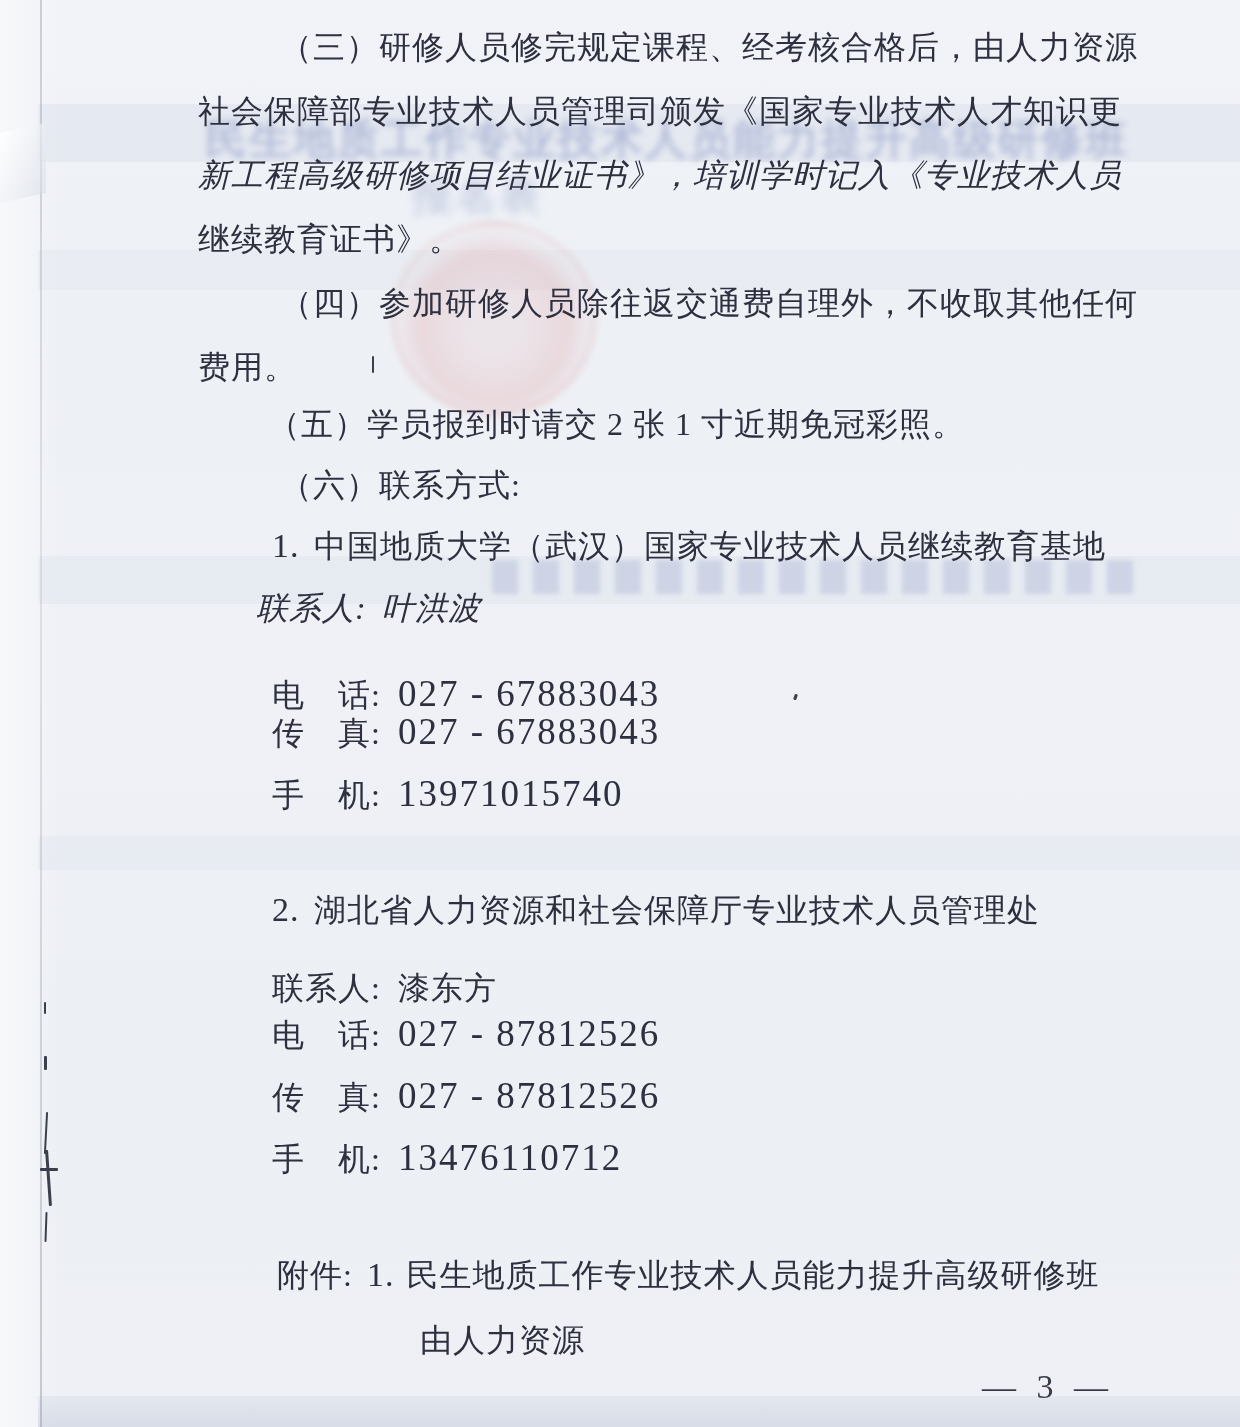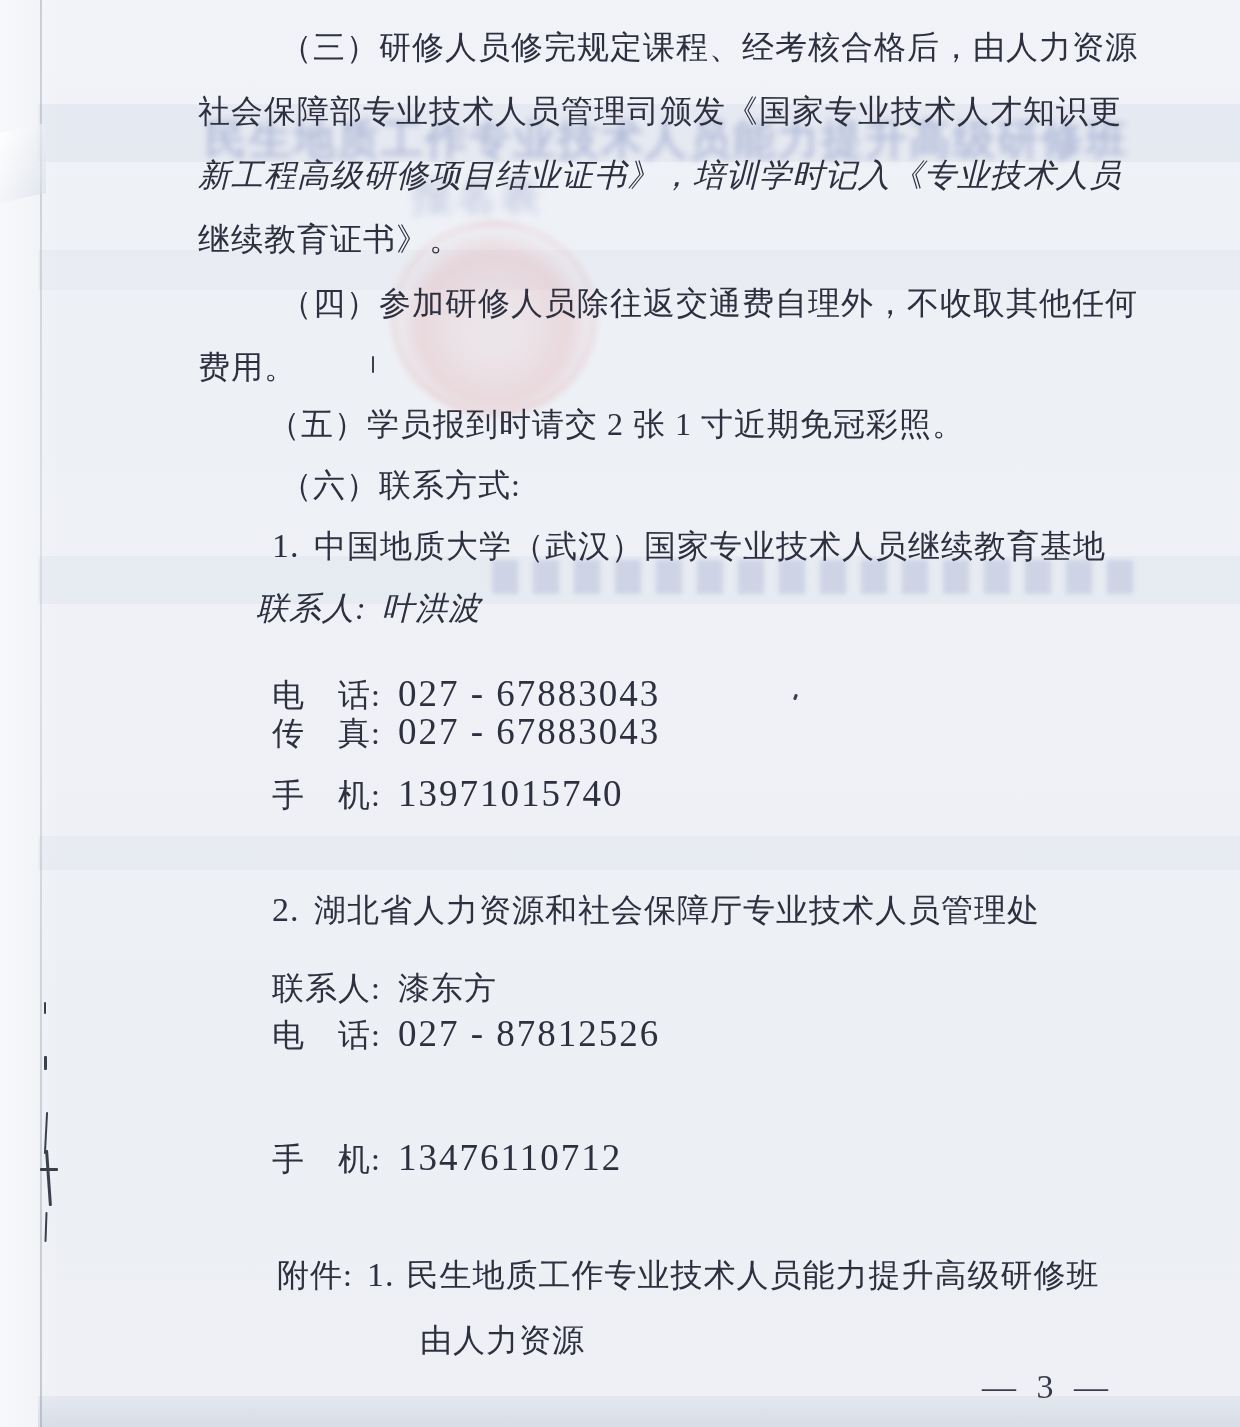--- a/index.html
+++ b/index.html
@@ -120,20 +120,23 @@
 
   <div class="tline" style="top:878px;left:272px;">
     <span class="org-index">2.</span><span>湖北省人力资源和社会保障厅专业技术人员管理处</span>
   </div>
   <div class="tline" style="top:956px;left:272px;">
     <span class="row-label">联系人:</span><span class="row-value">漆东方</span>
   </div>
   <div class="tline" style="top:1002px;left:272px;">
     <span class="row-label">电　话:</span><span class="row-value num">027 - 87812526</span>
   </div>
+  <div class="tline" style="top:1064px;left:272px;">
+    <span class="row-label">传　真:</span><span class="row-value num">027 - 87812526</span>
+  </div>
   <div class="tline" style="top:1126px;left:272px;">
     <span class="row-label">手　机:</span><span class="row-value num">13476110712</span>
   </div>
 
   <div class="tline" style="top:1243px;left:277px;text-align:right;">
     <span class="att-label">附件:</span><span class="att-num">1.</span><span>民生地质工作专业技术人员能力提升高级研修班</span>
   </div>
   <div class="tline" style="top:1308px;left:420px;">由人力资源</div>
 
   <div class="pageno">— 3 —</div>

